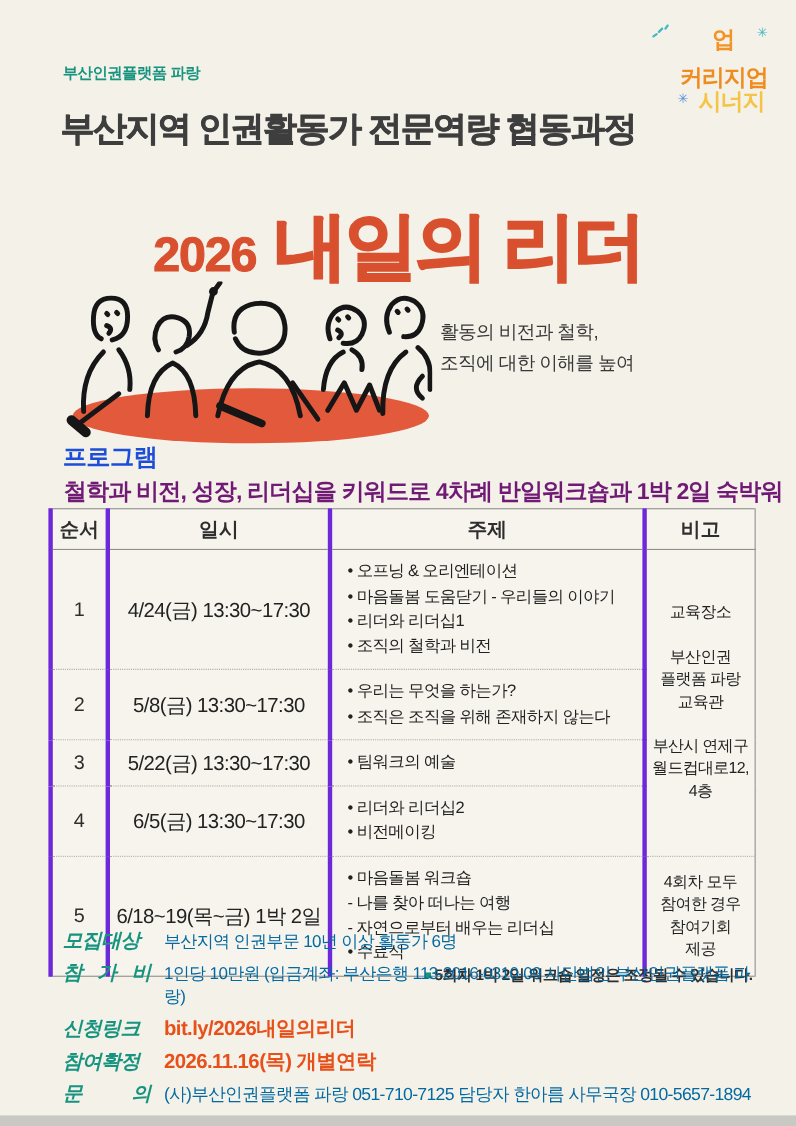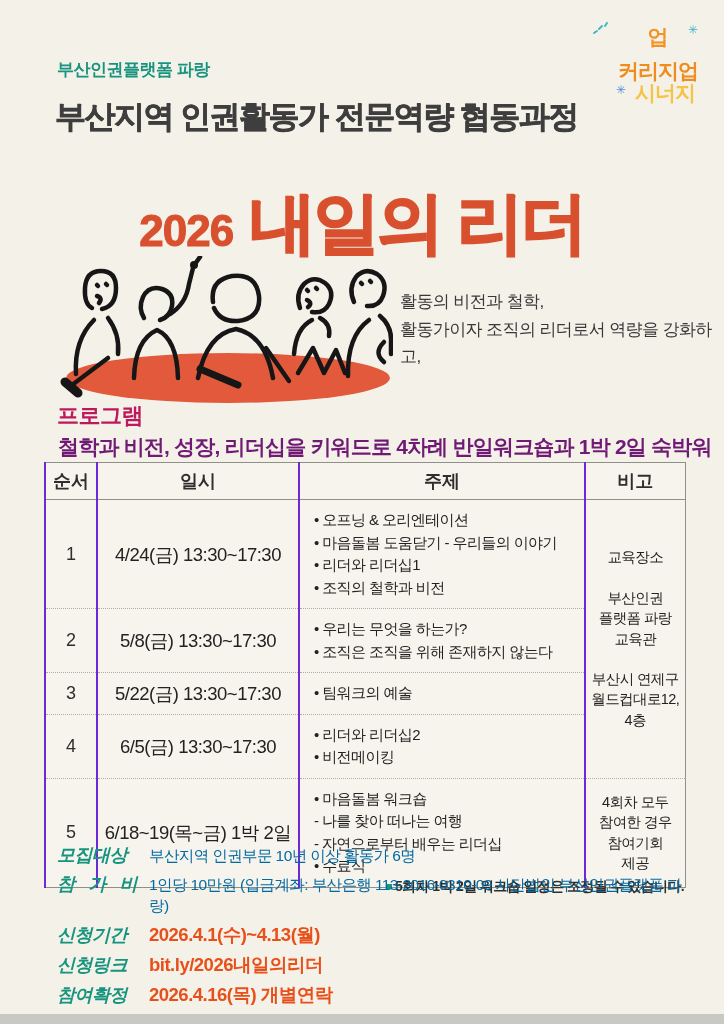--- a/index.html
+++ b/index.html
@@ -11,33 +11,33 @@
   
   .badge{position:absolute;top:26px;right:26px;text-align:center;font-weight:900;line-height:1.05;}
   .badge .l1{color:#F39327;font-size:21px;position:relative;padding:0 16px;}
   .badge .l2{color:#F08C1E;font-size:21px;letter-spacing:-1px;margin-top:12px;}
   .badge .l3{color:#F6C444;font-size:21px;letter-spacing:-1px;position:relative;padding-left:14px;}
   .sparkle{color:#3FB8C4;font-size:12px;font-weight:400;position:absolute;}
   .sp-r{right:0;top:-2px;}
   .sp-l{left:-2px;top:2px;color:#5A8FD9;}
   .ticks{position:absolute;left:-26px;top:-4px;}
   
-  .brand{position:absolute;left:57px;top:58px;color:#17947F;font-size:17px;font-weight:900;letter-spacing:-0.5px;}
+  .brand{position:absolute;left:57px;top:58px;color:#17947F;font-size:14px;font-weight:900;letter-spacing:-0.5px;}
   .subtitle{position:absolute;left:55px;top:96px;color:#3E3E3E;font-size:31px;font-weight:900;letter-spacing:-1.5px;-webkit-text-stroke:0.6px #3E3E3E;}
   .title-row{position:absolute;left:0;top:162px;width:100%;text-align:center;white-space:nowrap;color:#D8502E;margin-top:16px;}
   .title-year{font-size:44px;font-weight:800;letter-spacing:-1px;margin-right:16px;-webkit-text-stroke:1px #D8502E;}
   .title-main{font-size:67px;font-weight:900;letter-spacing:-3px;-webkit-text-stroke:1.8px #D8502E;}
   
   .illu{position:absolute;left:48px;top:256px;}
   .intro{position:absolute;left:400px;top:288px;font-size:17px;line-height:1.62;font-weight:500;color:#383838;letter-spacing:-0.6px;}
   
-  .prog-head{position:absolute;left:57px;top:401px;color:#be185d;font-size:22px;font-weight:900;letter-spacing:-0.5px;text-align:center;}
+  .prog-head{position:absolute;left:57px;top:401px;color:#1d4ed8;font-size:22px;font-weight:900;letter-spacing:-0.5px;text-align:center;}
   .prog-desc{position:absolute;left:58px;top:433px;font-size:21px;font-weight:600;color:#701a75;letter-spacing:-0.8px;}
   table.sched{position:absolute;left:44px;top:462px;width:640px;border-collapse:collapse;background:#F6F4ED;border:1.5px solid #90908A;table-layout:fixed;}
-  .sched th,.sched td{border-left:2px solid #6d28d9;border-right:1px solid #90908A;padding:2px 4px;vertical-align:middle;}
+  .sched th,.sched td{border-left:4px solid #6d28d9;border-right:1px solid #90908A;padding:2px 4px;vertical-align:middle;}
   .sched th{height:32px;font-size:18px;font-weight:700;color:#2E2E2E;border-bottom:1px solid #90908A;}
   .sched tr.datarow + tr.datarow td{border-top:1px dotted #AFAFA6;}
   .col-no{width:52px;} .col-dt{width:202px;} .col-topic{width:286px;} .col-rm{width:100px;}
   td.no{text-align:center;font-size:18px;color:#2E2E2E;}
   td.dt{text-align:center;font-size:18.5px;font-weight:500;letter-spacing:-0.5px;color:#222;}
   td.topics{padding:9px 2px 9px 14px;font-size:15px;line-height:1.5;font-weight:500;color:#222;letter-spacing:-0.6px;}
   td.remark{text-align:center;font-size:14.5px;line-height:1.4;white-space:pre-line;font-weight:500;color:#222;letter-spacing:-0.6px;}
   tr.r1{height:96px;} tr.r2{height:54px;} tr.r3{height:35px;} tr.r4{height:54px;} tr.r5{height:85px;}
   .footnote{position:absolute;right:40px;top:878px;font-size:14px;font-weight:600;color:#2E2E2E;letter-spacing:-0.6px;}
   .footnote .sq{color:#17947F;font-size:11px;vertical-align:1px;margin-right:3px;}
@@ -114,21 +114,21 @@
         <path d="M313 27 l1 1 M322 25 l1 1"></path>
         <path d="M300 120 Q299 80 321 64"></path>
         <path d="M332 60 Q344 70 343 86 L343 98"></path>
         <path d="M336 86 Q325 97 336 106"></path>
       </g>
     </svg>
   </div>
 
   <div class="intro">
     <div>활동의 비전과 철학,</div>
-    <div>활동가이자 조직의 리더로서 역량을 강화하고,</div>
+    <div>조직에 대한 이해를 높여</div>
   </div>
 
   <div class="prog-head">프로그램</div>
   <div class="prog-desc">철학과 비전, 성장, 리더십을 키워드로 4차례 반일워크숍과 1박 2일 숙박워크숍을 운영합니다.</div>
 
   <table class="sched">
     <colgroup>
         <col class="col-no">
         <col class="col-dt">
         <col class="col-topic">
@@ -207,30 +207,26 @@
   <div class="details">
     <div class="drow">
       <span class="dlabel">모집대상</span>
       <span class="dvalue">부산지역 인권부문 10년 이상 활동가 6명</span>
     </div>
     <div class="drow">
       <span class="dlabel">참 가 비</span>
       <span class="dvalue">1인당 10만원 (입금계좌: 부산은행 113-2016-0310-09 사단법인 부산인권플랫폼 파랑)</span>
     </div>
     <div class="drow">
-      <span class="dlabel">신청기간</span>
-      <span class="dvalue red">2026.4.1(수)~4.13(월)</span>
-    </div>
-    <div class="drow">
       <span class="dlabel">신청링크</span>
       <span class="dvalue red">bit.ly/2026내일의리더</span>
     </div>
     <div class="drow">
       <span class="dlabel">참여확정</span>
-      <span class="dvalue red">2026.4.16(목) 개별연락</span>
+      <span class="dvalue red">2026.11.16(목) 개별연락</span>
     </div>
     <div class="drow contact">
       <span class="dlabel">문 의</span>
       <span class="dvalue">(사)부산인권플랫폼 파랑 051-710-7125 담당자 한아름 사무국장 010-5657-1894</span>
     </div>
 
   </div>
 
   <div class="bottom-bar"></div>
 </div>

